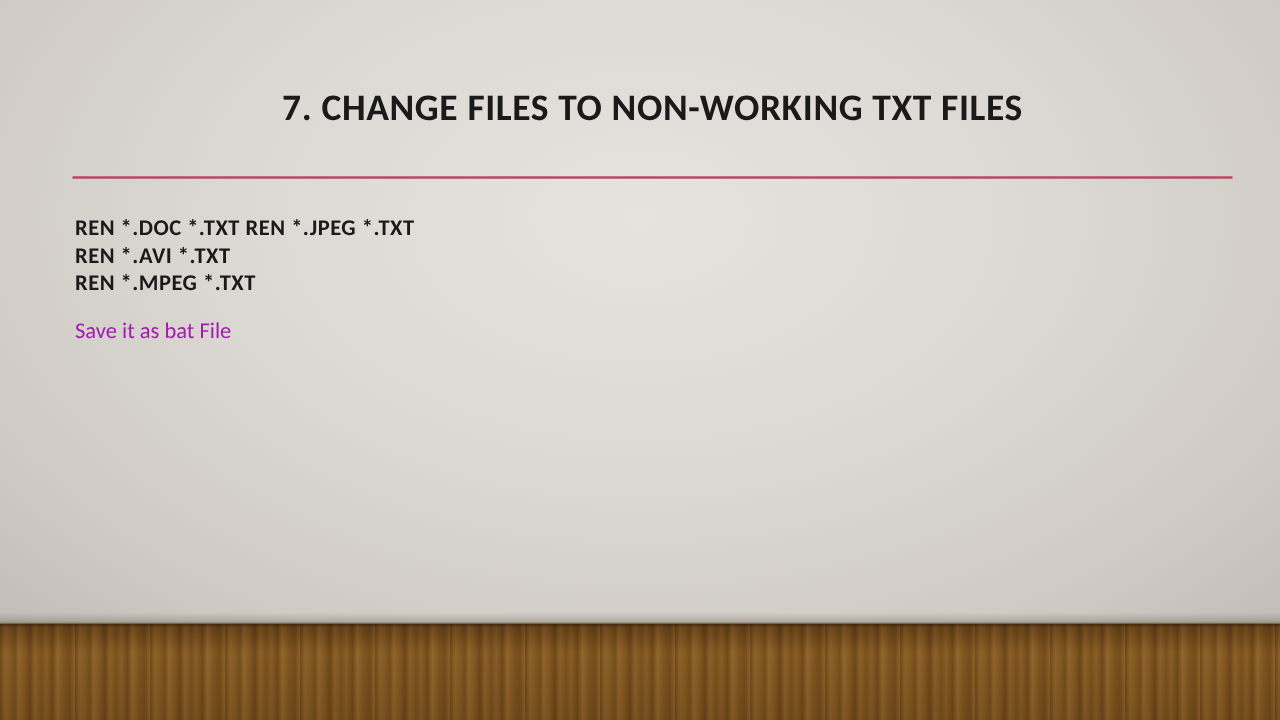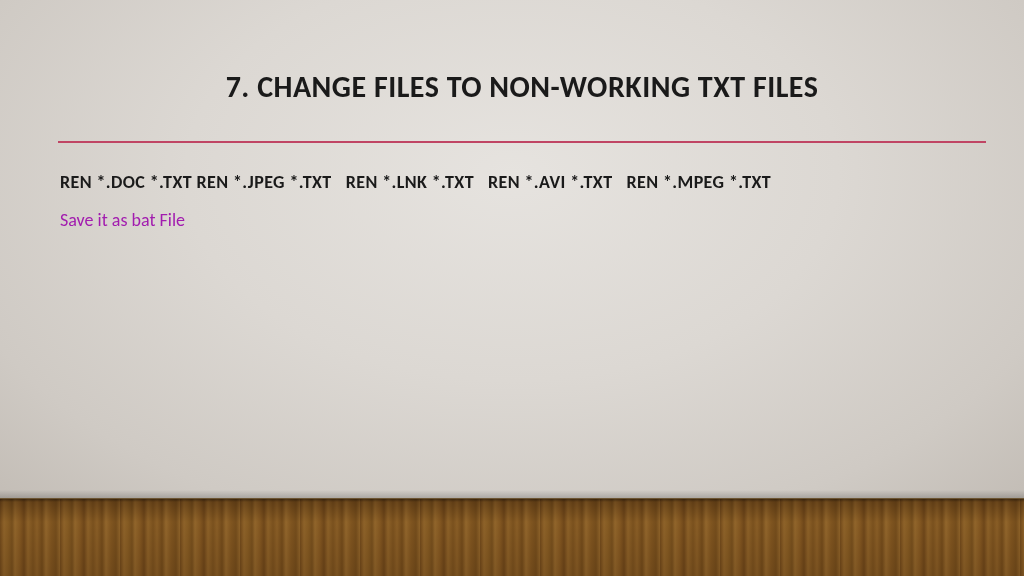--- a/index.html
+++ b/index.html
@@ -82,22 +82,21 @@
 
     .divider {
       border: none;
       border-top: 2px solid #c04564;
       width: 100%;
       margin-bottom: 28px;
     }
 
     .code-list {
       display: flex;
-      flex-direction: row;
-      gap: 14px;
+      flex-direction: column;
       padding-left: 2px;
     }
 
     .code-line {
       font-size: 18px;
       font-weight: 700;
       letter-spacing: 0.4px;
       color: #1a1a1a;
       text-transform: uppercase;
     }
@@ -115,18 +114,17 @@
 
 <div class="wall"></div>
 <div class="baseboard-shadow"></div>
 <div class="floor"></div>
 
 <div class="content">
   <h1 class="slide-title">7. CHANGE FILES TO NON-WORKING TXT FILES</h1>
   <hr class="divider">
   <div class="code-list">
     <div class="code-line">REN *.DOC *.TXT REN *.JPEG *.TXT</div>
-    <div class="code-line">REN *.LNK *.TXT</div>
     <div class="code-line">REN *.AVI *.TXT</div>
     <div class="code-line">REN *.MPEG *.TXT</div>
   </div>
   <div class="caption">Save it as bat File</div>
 </div>
 
 </body></html>

